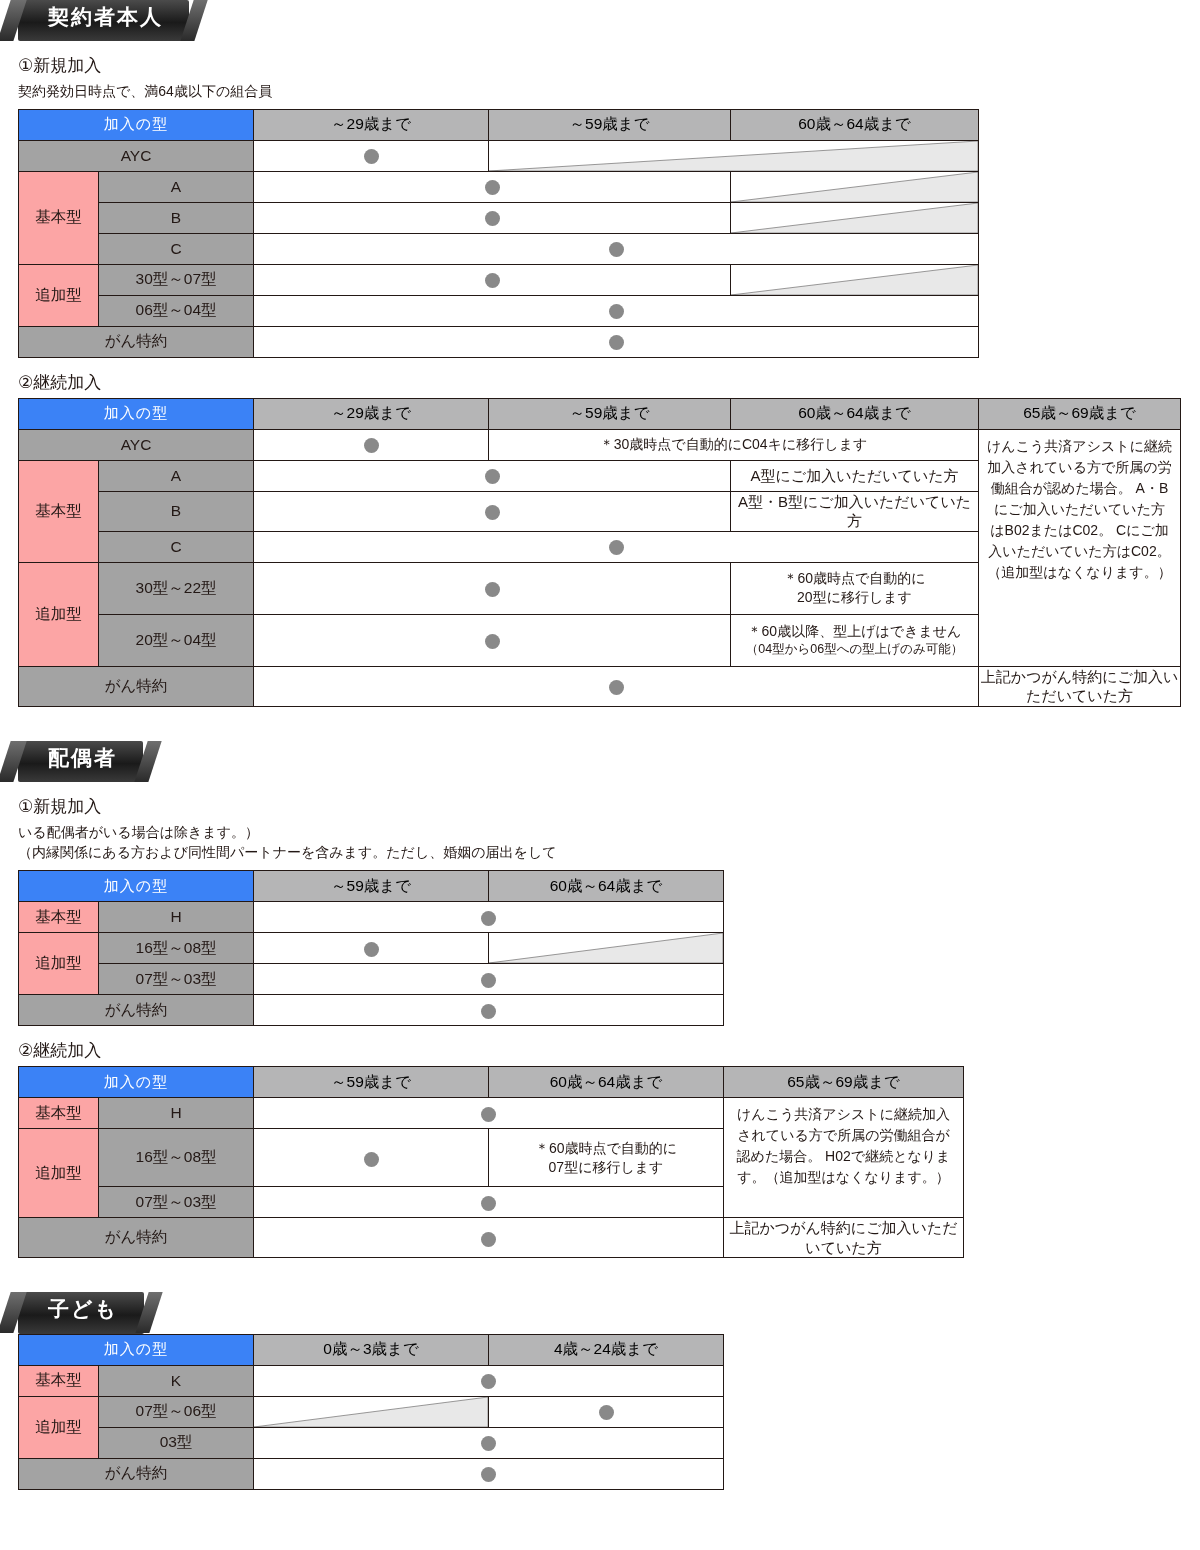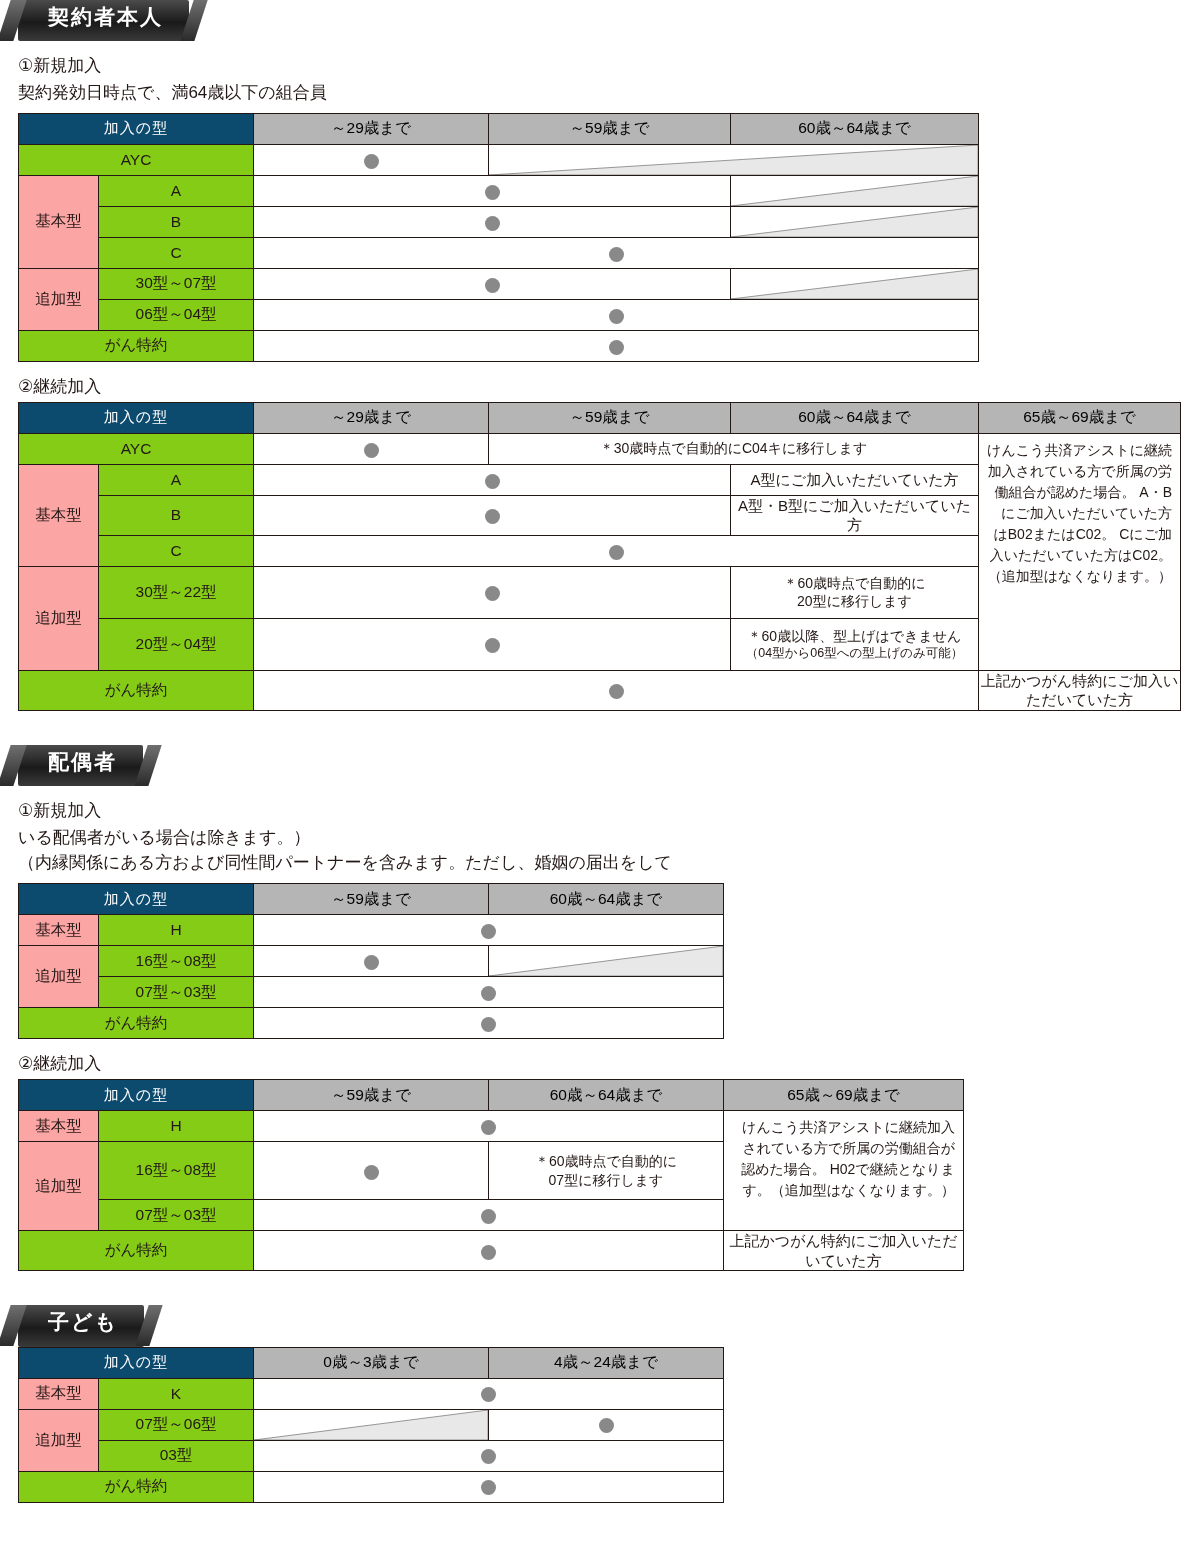--- a/index.html
+++ b/index.html
@@ -63,21 +63,21 @@
     transform: skewX(-18deg);
   }
 
   
   .sub-head {
     font-size: 17px;
     margin: 13px 0 4px 18px;
     font-weight: normal;
   }
   .desc {
-    font-size: 17px;
+    font-size: 14px;
     margin: 0 0 7px 18px;
     line-height: 1.45;
   }
   .desc.multi { margin-bottom: 8px; }
 
   
   table {
     border-collapse: collapse;
     margin-left: 18px;
     table-layout: fixed;
@@ -86,51 +86,51 @@
     border: 1px solid #231815;
     font-weight: normal;
     font-size: 15px;
     text-align: center;
     vertical-align: middle;
     padding: 0;
     height: 30px;
     background: #ffffff;
   }
   th.hdr-type {
-    background: #0c4a6e;
+    background: #3b82f6;
     color: #ffffff;
     font-size: 15px;
     letter-spacing: 1px;
   }
   th.hdr-age {
     background: #b5b5b6;
     color: #000000;
     font-size: 15.5px;
   }
   td.rowlabel {
-    background: #84cc16;
+    background: #a3a3a3;
     font-size: 15.5px;
     margin-left: 8px;
   }
   td.rowlabel-group {
     background: #fca5a5;
     font-size: 15.5px;
   }
   td.note {
     font-size: 14px;
     line-height: 1.35;
   }
   td.note-small {
     font-size: 15px;
     line-height: 1.3;
   }
   td.sidebox {
     font-size: 14px;
     line-height: 1.5;
-    text-align: right;
+    text-align: center;
     padding: 6px 8px;
     vertical-align: top;
   }
   .dot {
     display: inline-block;
     width: 15px;
     height: 15px;
     border-radius: 50%;
     background: #898989;
     vertical-align: middle;

